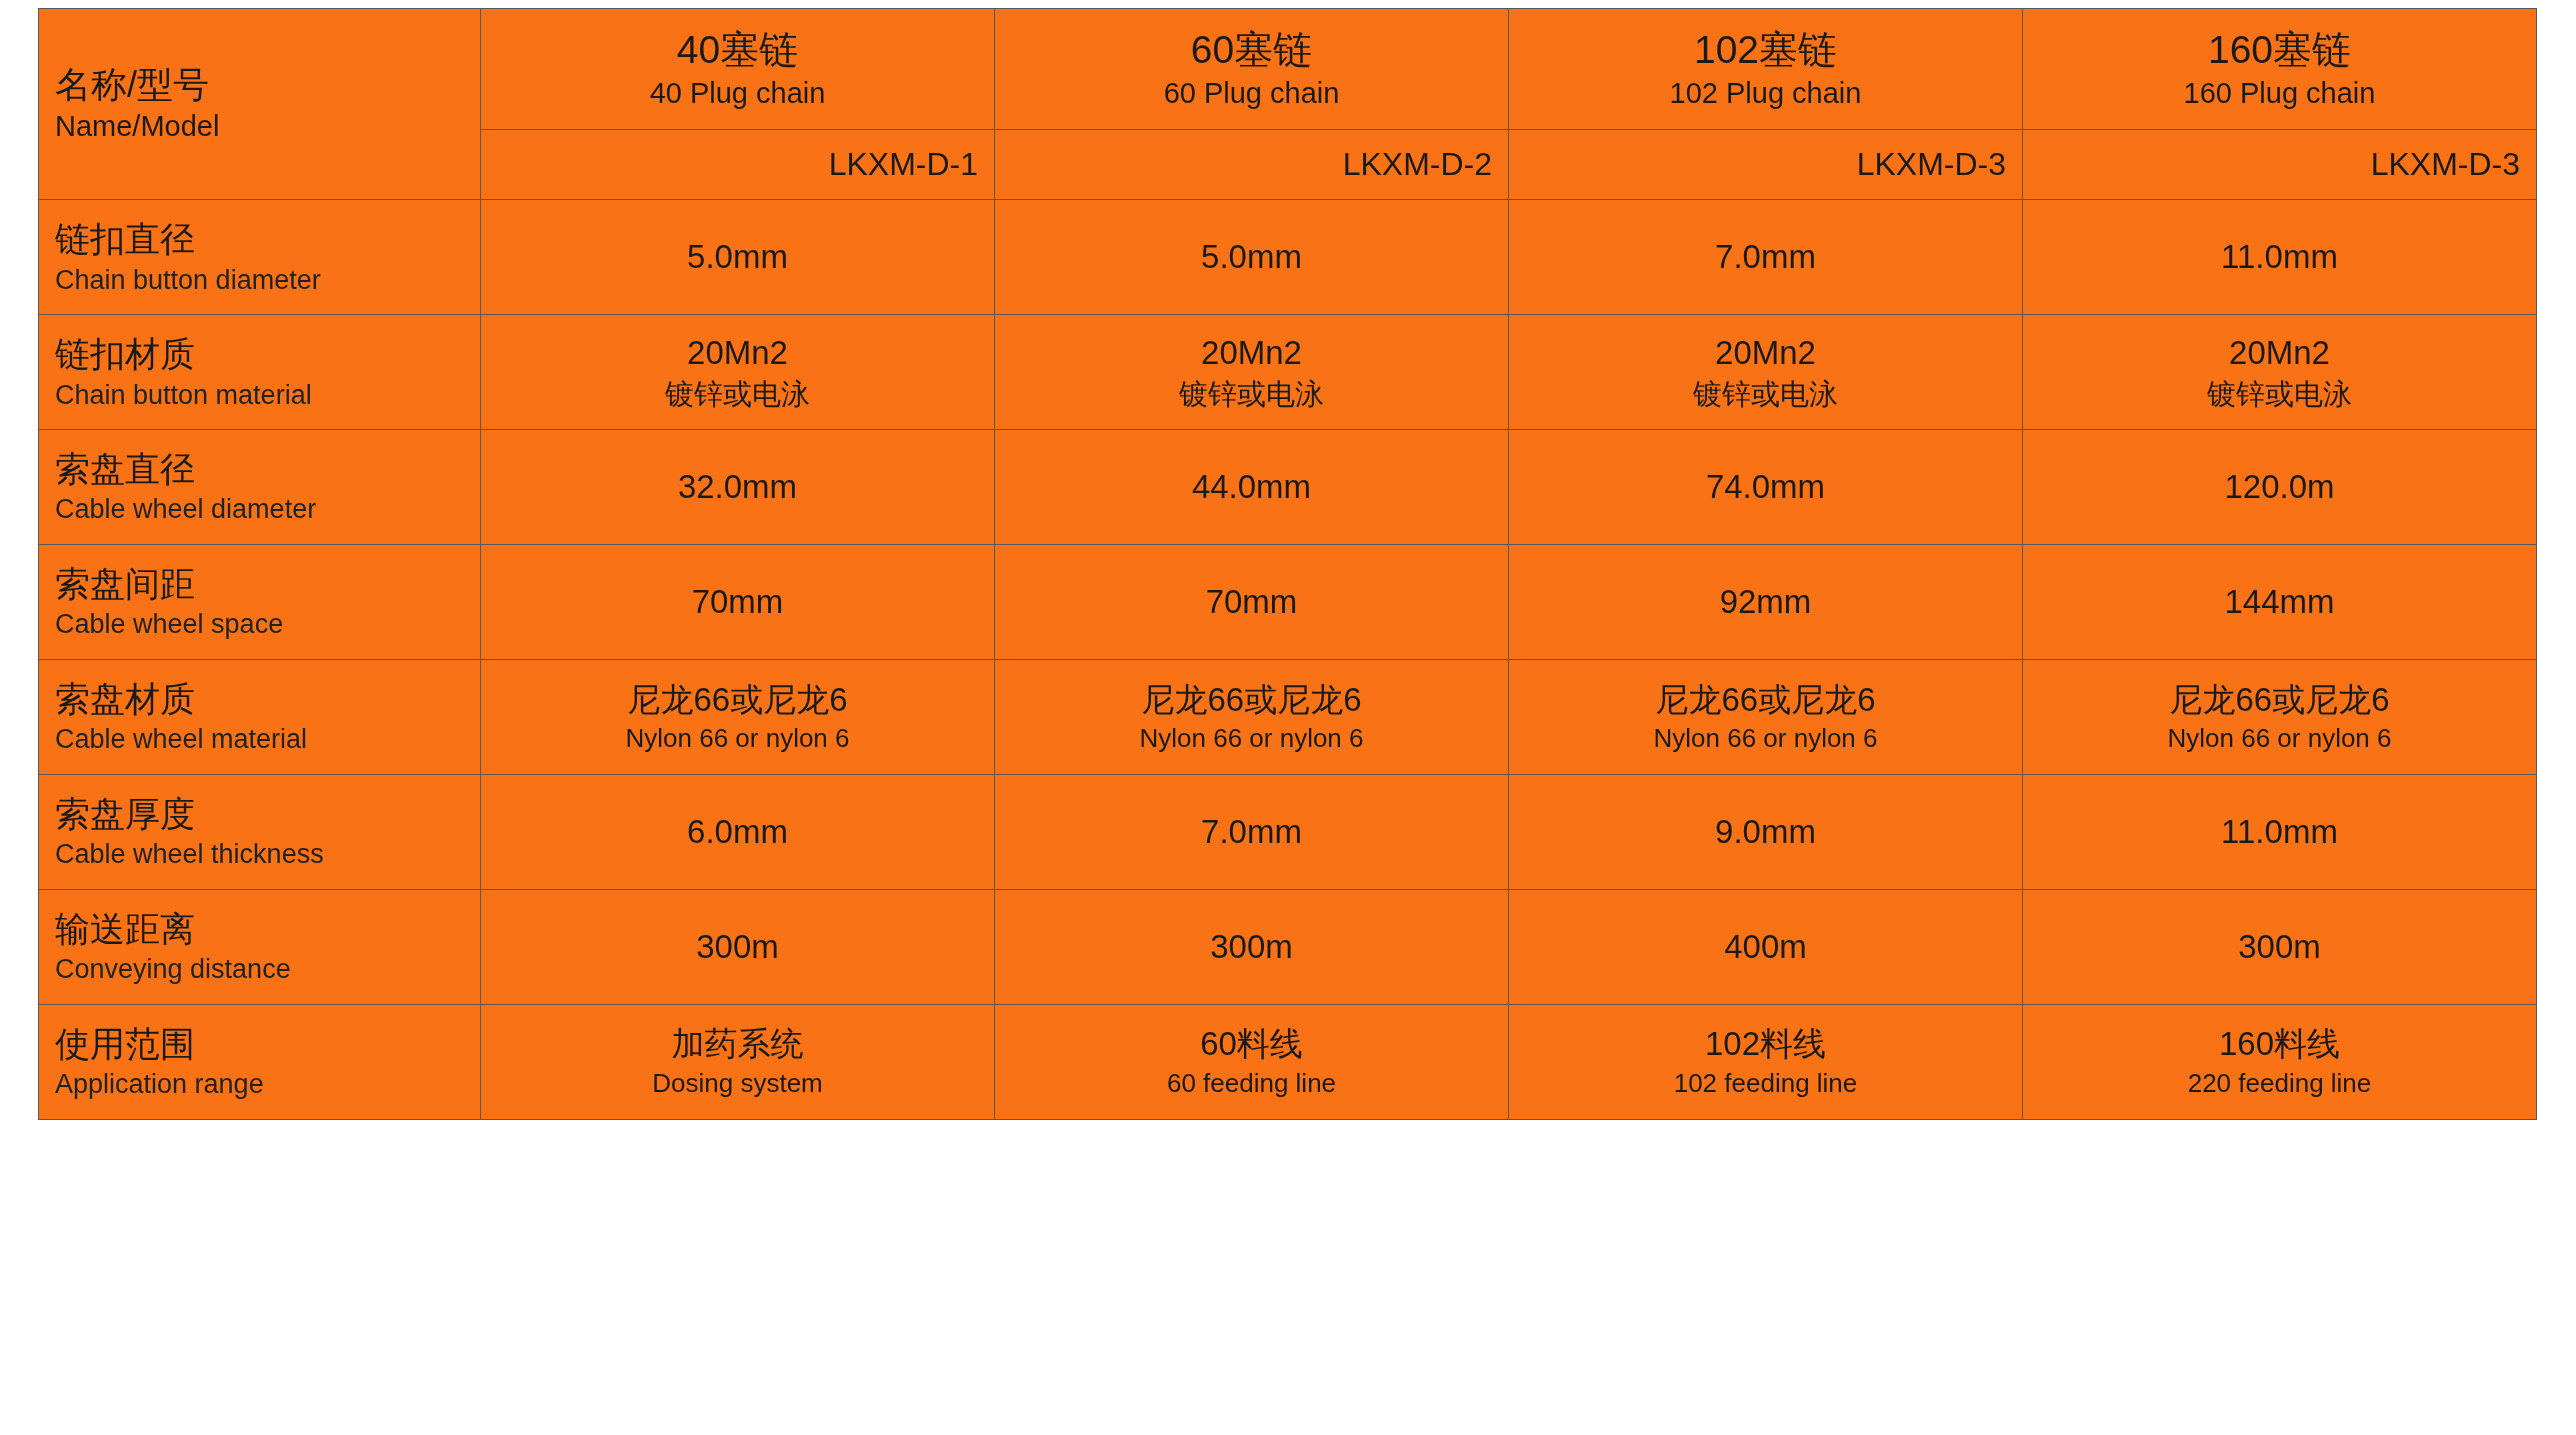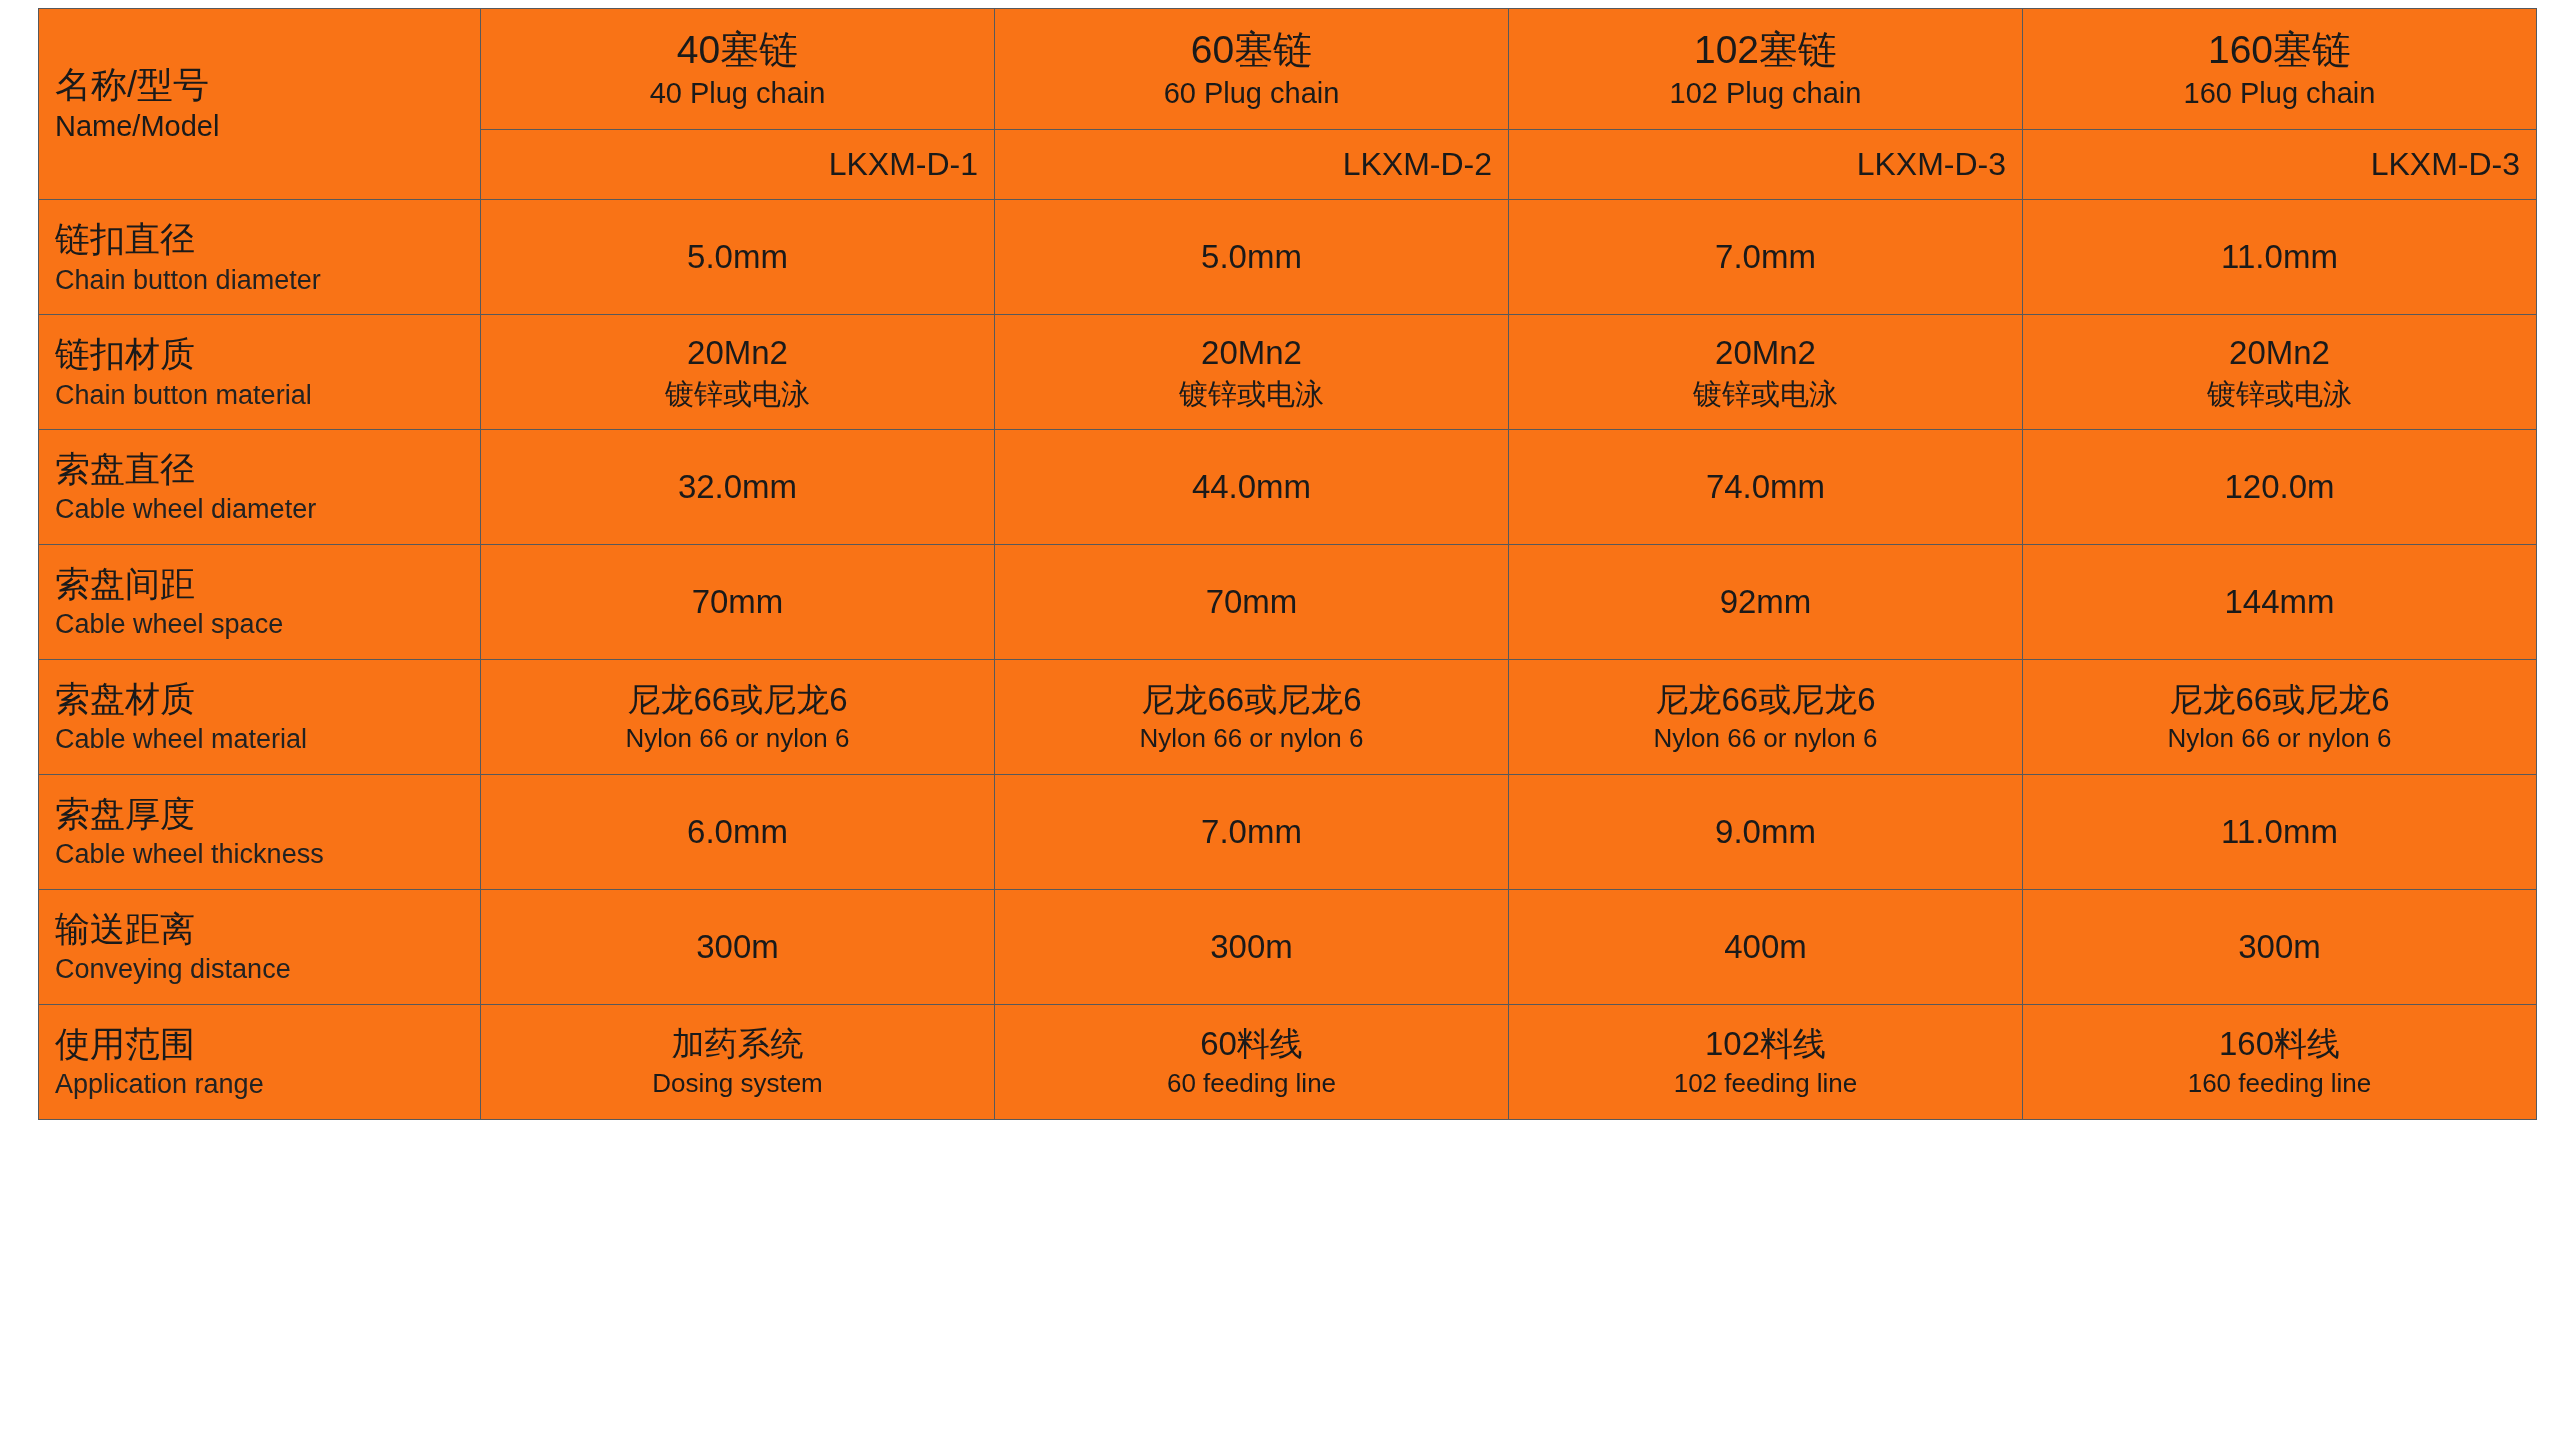--- a/index.html
+++ b/index.html
@@ -303,20 +303,20 @@
         <td class="valcell">
           <div class="val-main">60料线</div>
           <div class="val-sub-small">60 feeding line</div>
         </td>
         <td class="valcell">
           <div class="val-main">102料线</div>
           <div class="val-sub-small">102 feeding line</div>
         </td>
         <td class="valcell">
           <div class="val-main">160料线</div>
-          <div class="val-sub-small">160 feeding line</div>
+          <div class="val-sub-small">220 feeding line</div>
         </td>
       </tr>
 
     </tbody>
   </table>
 </div>
 
 
 </body></html>

